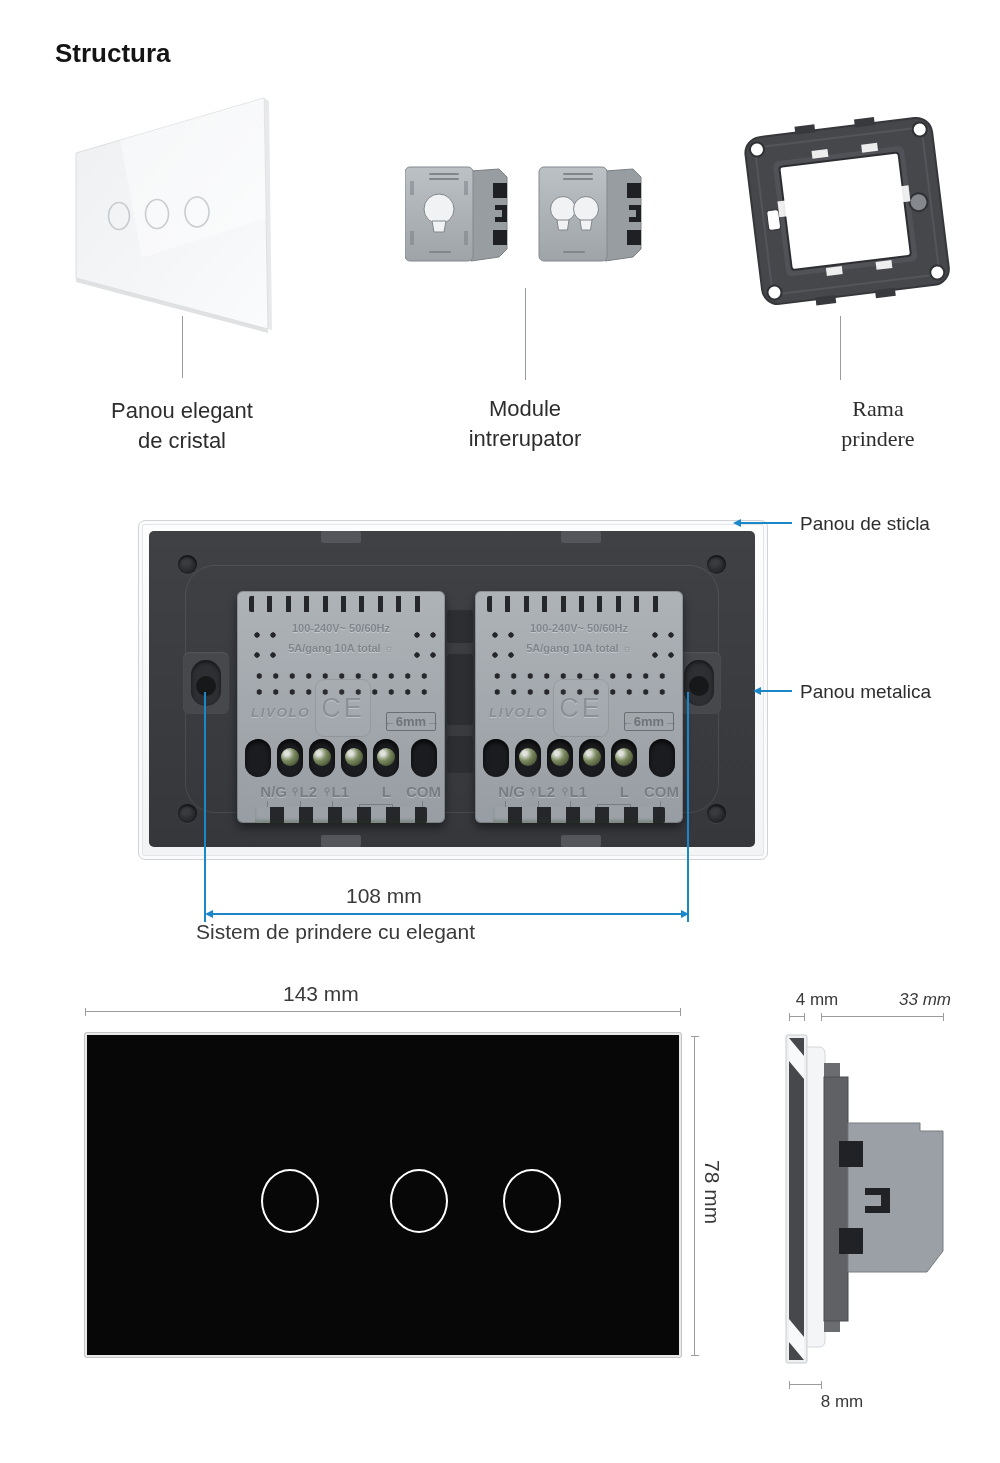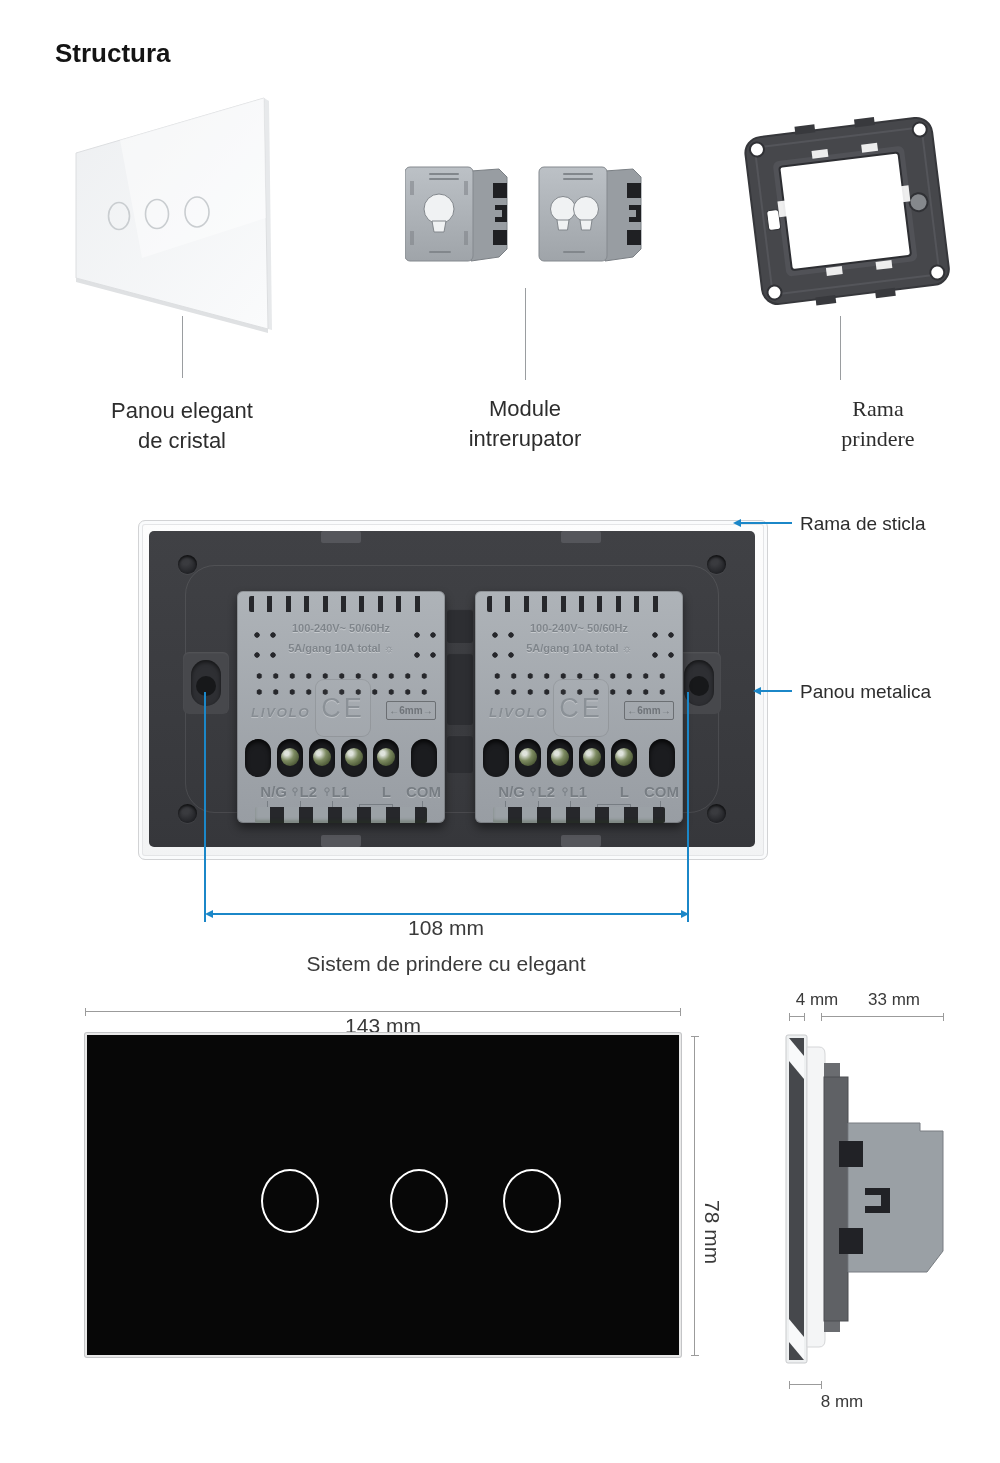--- a/index.html
+++ b/index.html
@@ -9,21 +9,21 @@
   }
   .abs { position:absolute; }
   .title {
     font-size:26px; font-weight:700; color:#141414; letter-spacing:0;
   }
   .part-label {
     font-size:22px; color:#2d2d2d; text-align:center; line-height:1.35;
   }
   .leader { width:1px; background:#9a9da0; }
   .callout-label { font-size:19px; color:#2d2d2d; white-space:nowrap; }
-  .dim-text { font-size:21px; color:#3a3a3a; text-align:center; white-space:nowrap;margin-top:32px; }
+  .dim-text { font-size:21px; color:#3a3a3a; white-space:nowrap; }
   .dim-text-sm { font-size:17px; color:#3a3a3a; text-align:center; white-space:nowrap;margin-left:36px; }
   .dim-h { height:1px; background:#9b9b9b; }
   .dim-h::before,.dim-h::after { content:""; position:absolute; top:-3.5px; width:1px; height:8px; background:#9b9b9b; }
   .dim-h::before{ left:0; } .dim-h::after{ right:0; }
   .dim-v { width:1px; background:#9b9b9b; }
   .dim-v::before,.dim-v::after { content:""; position:absolute; left:-3.5px; height:1px; width:8px; background:#9b9b9b; }
   .dim-v::before{ top:0; } .dim-v::after{ bottom:0; }
   .blue-line-v { width:2px; background:#1b87c8; }
   .blue-line-h { height:2px; background:#1b87c8; }
   .arrow-l { width:0; height:0; border-top:4.5px solid transparent; border-bottom:4.5px solid transparent; border-right:8px solid #1b87c8; }
@@ -95,24 +95,24 @@
     color:#878d93; letter-spacing:1.5px; text-shadow:0 1px 0 rgba(255,255,255,0.3);
   }
   .ce-badge {
     position:absolute; left:78px; top:88px; width:54px; height:56px;
     border:1px solid rgba(0,0,0,0.10); border-radius:9px;
     display:flex; align-items:center; justify-content:center;
     font-size:27px; color:#8b9197; letter-spacing:3px;
     text-shadow:0 1px 0 rgba(255,255,255,0.3); background:rgba(255,255,255,0.03);
   }
   .wiremark {
-    position:absolute; right:9px; top:110px; width:48px; height:17px;
+    position:absolute; right:9px; top:121px; width:48px; height:17px;
     border:1px solid rgba(40,42,45,0.45); border-radius:2px;
     display:flex; align-items:center; justify-content:center;
-    font-size:10px; font-weight:700; color:#6f7479;
+    font-size:13px; font-weight:700; color:#6f7479;
   }
   .tholes { position:absolute; left:8px; top:148px; width:192px; height:40px; }
   .hole {
     position:absolute; top:0; width:26px; height:38px; border-radius:13px; background:#1b1c1f;
     box-shadow: inset 0 3px 5px rgba(0,0,0,0.8);
   }
   .hole.screw::after {
     content:""; position:absolute; left:4px; top:9px; width:18px; height:18px; border-radius:50%;
     background:radial-gradient(circle at 32% 30%, #dfe3dc 12%, #7c8a60 42%, #414d2c 85%);
   }
@@ -334,21 +334,21 @@
         <span class="tick" style="left:63px;"></span>
       <span class="tick" style="left:95px;"></span>
         <span class="tick" style="left:185px;"></span>
       <div class="lbracket"></div>
       <div class="comb"></div>
     </div>
   </div>
 
   <div class="abs arrow-l" style="left:733px; top:519px;"></div>
   <div class="abs blue-line-h" style="left:740px; top:522px; width:52px;"></div>
-  <div class="abs callout-label" style="left:800px; top:513px;">Rama de sticla</div>
+  <div class="abs callout-label" style="left:800px; top:513px;">Panou de sticla</div>
 
   <div class="abs arrow-l" style="left:753px; top:687px;"></div>
   <div class="abs blue-line-h" style="left:760px; top:690px; width:32px;"></div>
   <div class="abs callout-label" style="left:800px; top:681px;">Panou metalica</div>
 
   <div class="abs blue-line-v" style="left:204px; top:692px; height:230px;"></div>
   <div class="abs blue-line-v" style="left:687px; top:692px; height:230px;"></div>
   <div class="abs blue-line-h" style="left:212px; top:913px; width:470px;"></div>
   <div class="abs arrow-l" style="left:205px; top:909.5px;"></div>
   <div class="abs arrow-r" style="left:681px; top:909.5px;"></div>
@@ -377,18 +377,18 @@
     <rect x="69" y="293" width="16" height="14" fill="#6a6c70"></rect>
     <rect x="69" y="52" width="24" height="244" fill="#5f6165" stroke="#4c4e52"></rect>
     <path d="M93,98 L165,98 L165,106 L188,106 L188,226 L172,247 L93,247 Z" fill="#9aa0a5" stroke="#787d82"></path>
     <rect x="84" y="116" width="24" height="26" fill="#212226"></rect>
     <rect x="84" y="203" width="24" height="26" fill="#212226"></rect>
     <path d="M110,163 h25 v25 h-25 v-7 h16 v-11 h-16 z" fill="#212226"></path>
   </svg>
 
   <div class="abs dim-text-sm" style="left:755px; top:990px; width:52px;">4 mm</div>
   <div class="abs dim-h" style="left:789px; top:1016px; width:16px;"></div>
-  <div class="abs dim-text-sm" style="left:826px; top:990px; width:64px;">33 mm</div>
+  <div class="abs dim-text-sm" style="left:857px; top:990px; width:64px;font-style:italic;">33 mm</div>
   <div class="abs dim-h" style="left:821px; top:1016px; width:123px;"></div>
   <div class="abs dim-h" style="left:789px; top:1384px; width:33px;"></div>
   <div class="abs dim-text-sm" style="left:780px; top:1392px; width:52px;">8 mm</div>
 
 </div>
 
 </body></html>

